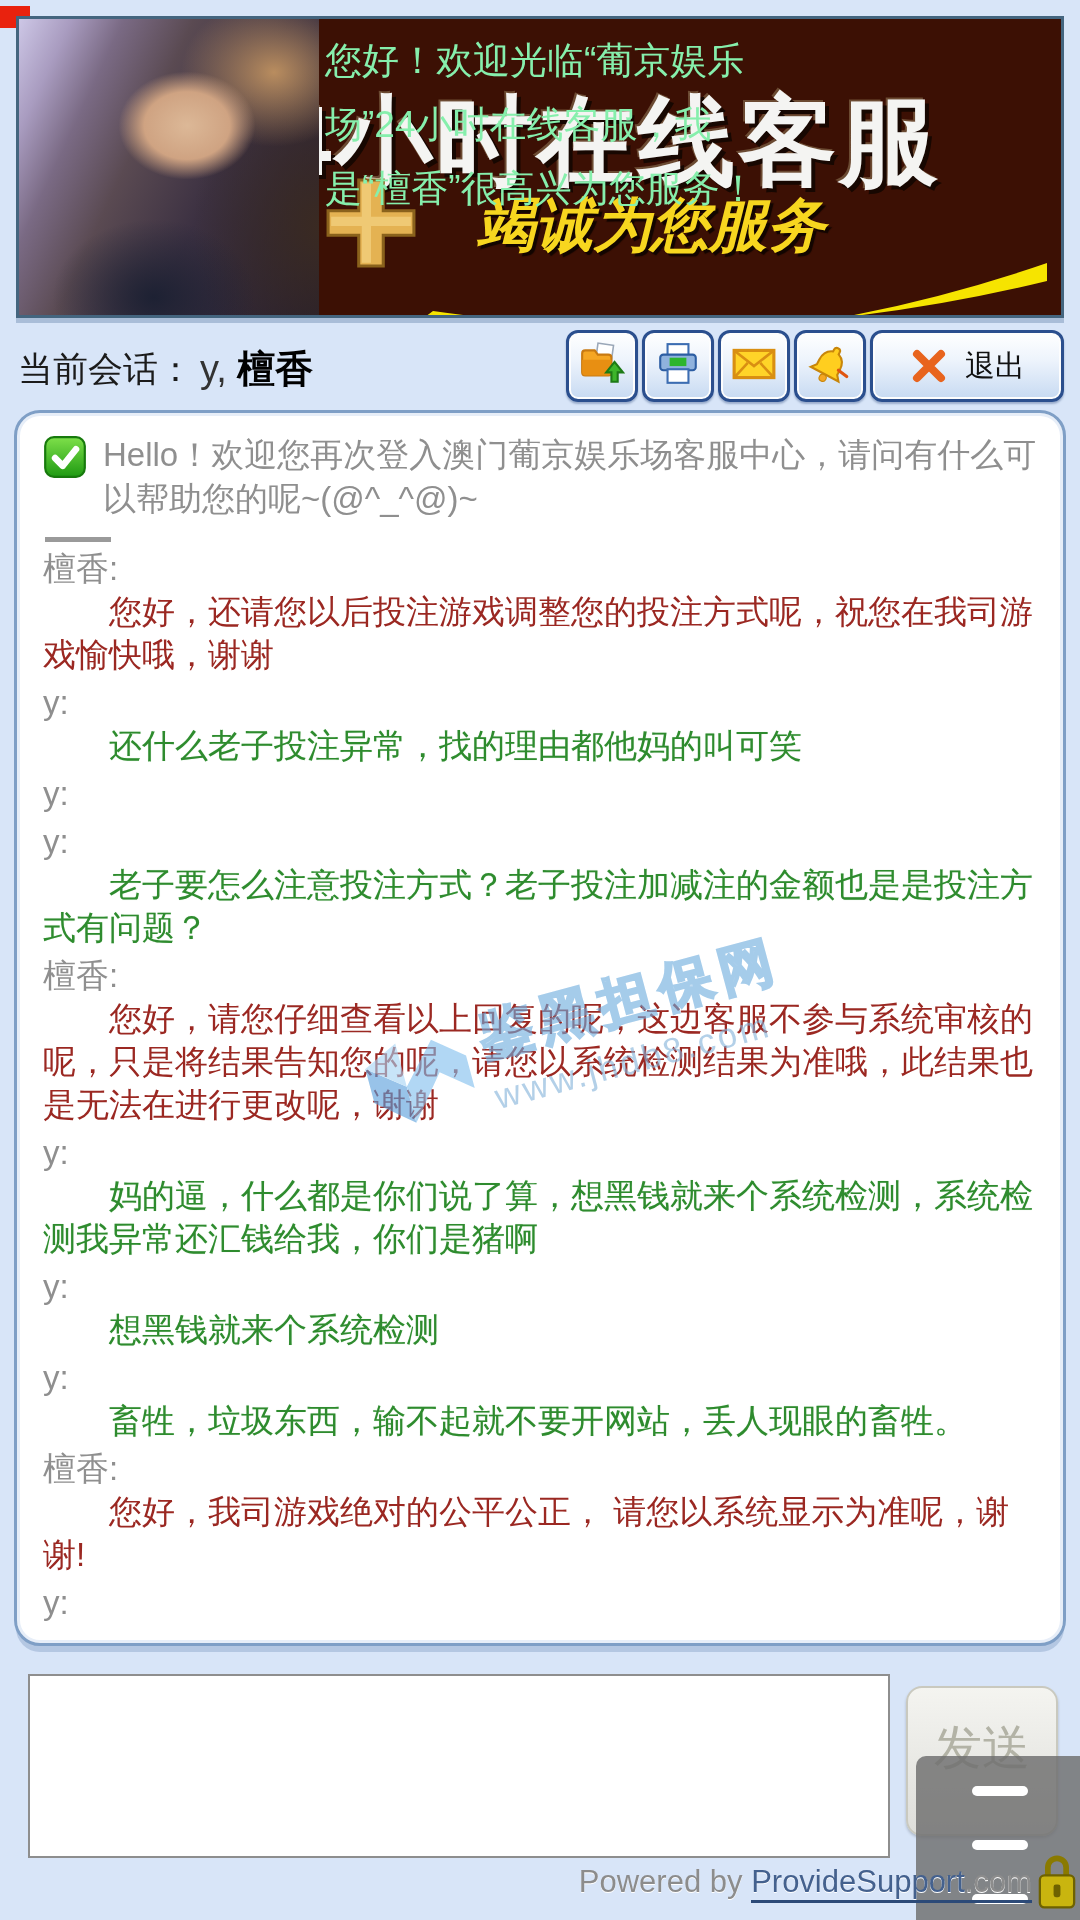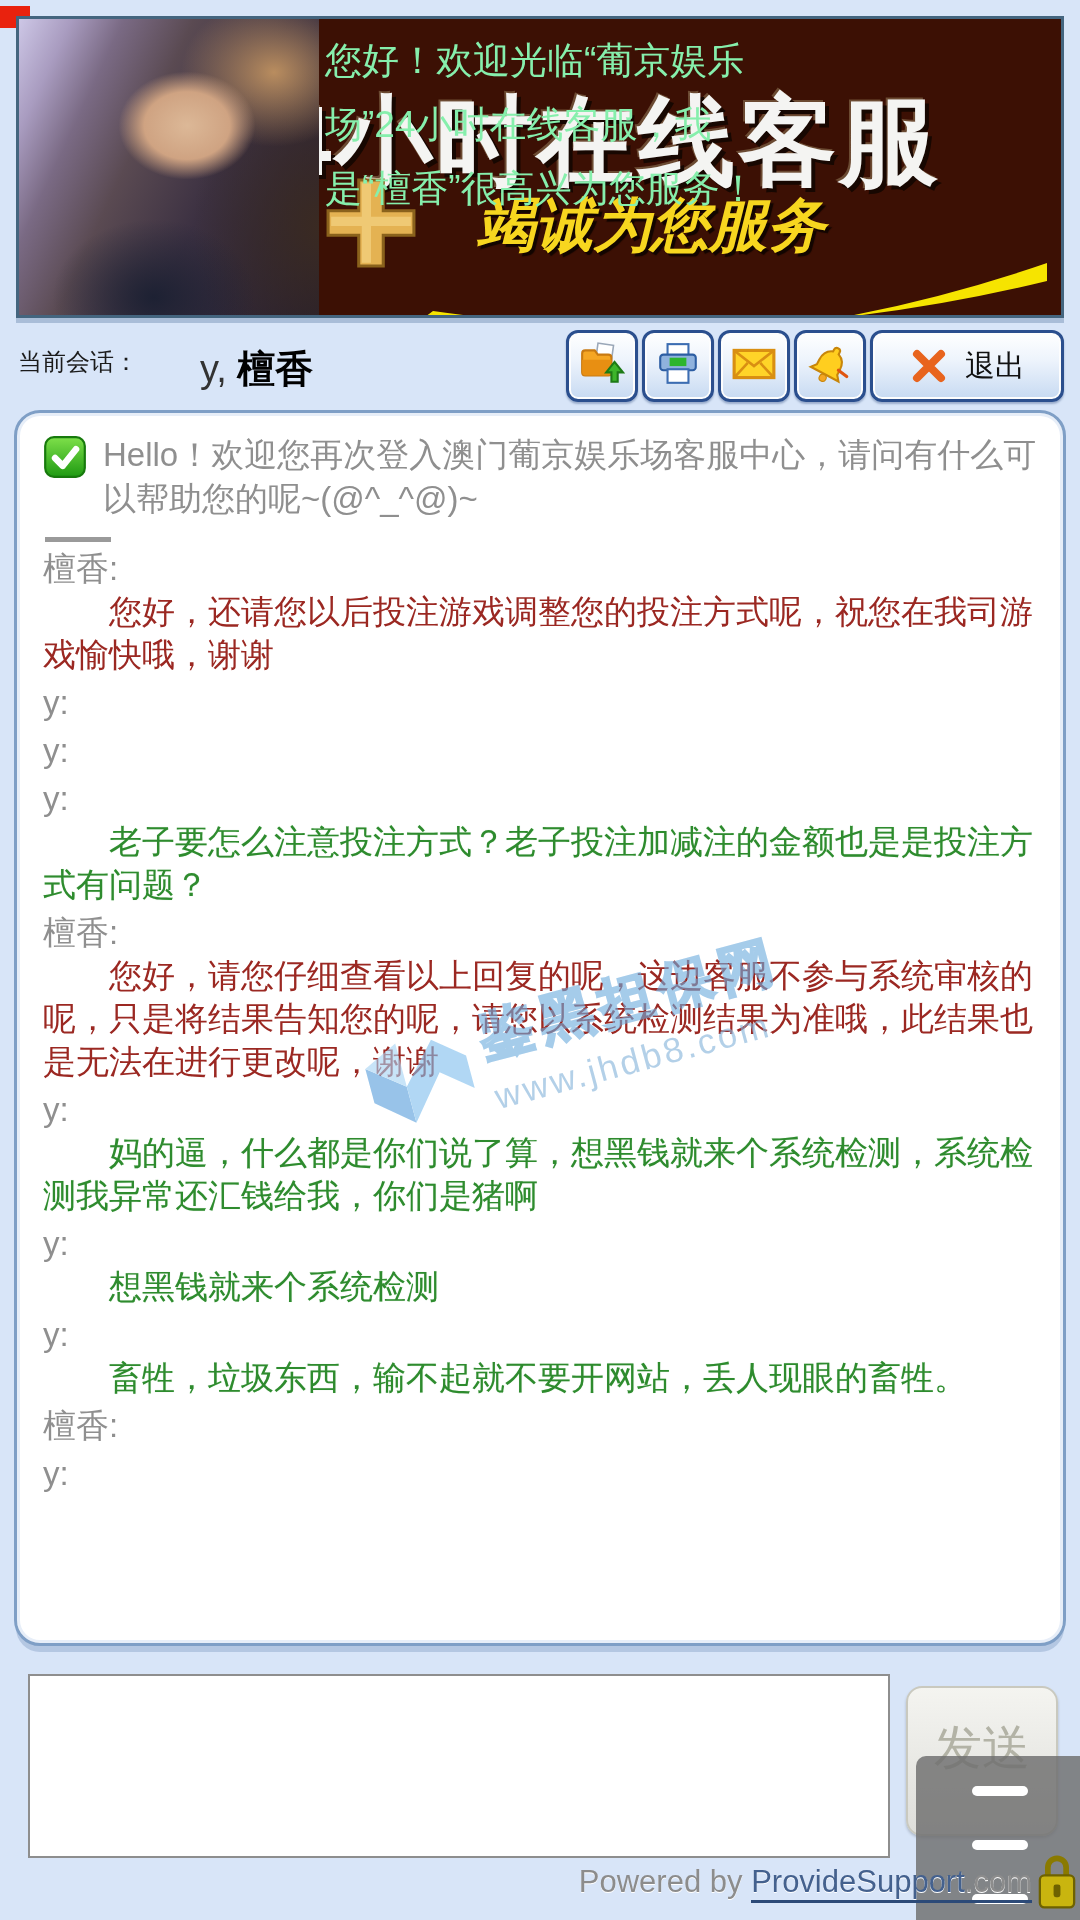--- a/index.html
+++ b/index.html
@@ -44,21 +44,21 @@
     text-shadow:3px 3px 1px #120500;
   }
   .banner-swoosh { position:absolute; left:84px; top:240px; }
   .banner-overlay-text {
     position:absolute; left:6px; top:10px; width:452px;
     font-size:37px; line-height:64px; color:#86efac;
   }
 
   
   .session-bar { position:absolute; left:0; top:328px; width:1080px; height:78px; }
-  .session-label { position:absolute; left:18px; top:18px; font-size:24px; color:#1b1b1b; }
+  .session-label { position:absolute; left:18px; top:18px; font-size:35px; color:#1b1b1b; }
   .session-names { position:absolute; left:200px; top:16px; font-size:38px; color:#333; }
   .session-names b { color:#000; }
   .tool-btn {
     position:absolute; top:2px; width:72px; height:72px;
     border:3px solid #2b4f8e; border-radius:12px;
     background:linear-gradient(#ffffff 0%,#eef4fc 40%,#c7daf2 100%);
     box-shadow:inset 0 0 0 2px #fdfdfd, 0 2px 2px rgba(40,70,120,.35);
     display:flex; align-items:center; justify-content:center;
   }
   .btn-export { left:566px; } .btn-print { left:642px; } .btn-email { left:718px; } .btn-sound { left:794px; }
@@ -231,20 +231,21 @@
     </div>
     <div class="separator"></div>
 
       <div class="msg agent">
         <div class="msg-label">檀香:</div>
         <div class="msg-text">您好，还请您以后投注游戏调整您的投注方式呢，祝您在我司游戏愉快哦，谢谢</div>
       </div>
 
       <div class="msg visitor">
         <div class="msg-label">y:</div>
+        <div class="msg-text">还什么老子投注异常，找的理由都他妈的叫可笑</div>
       </div>
 
       <div class="msg visitor">
         <div class="msg-label">y:</div>
       </div>
 
       <div class="msg visitor">
         <div class="msg-label">y:</div>
         <div class="msg-text">老子要怎么注意投注方式？老子投注加减注的金额也是是投注方式有问题？</div>
       </div>
@@ -264,20 +265,21 @@
         <div class="msg-text">想黑钱就来个系统检测</div>
       </div>
 
       <div class="msg visitor">
         <div class="msg-label">y:</div>
         <div class="msg-text">畜牲，垃圾东西，输不起就不要开网站，丢人现眼的畜牲。</div>
       </div>
 
       <div class="msg agent">
         <div class="msg-label">檀香:</div>
+        <div class="msg-text">您好，我司游戏绝对的公平公正， 请您以系统显示为准呢，谢谢!</div>
       </div>
 
       <div class="msg visitor">
         <div class="msg-label">y:</div>
 
       </div>
 
   </div>
 
   <div class="watermark">

